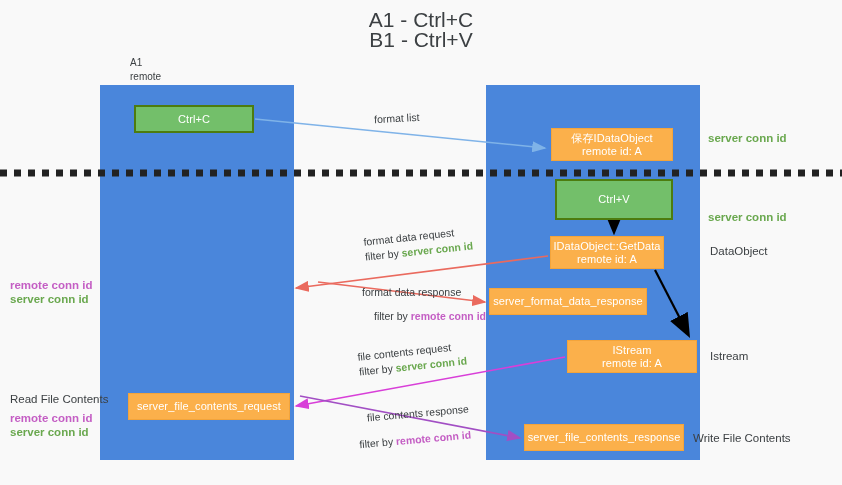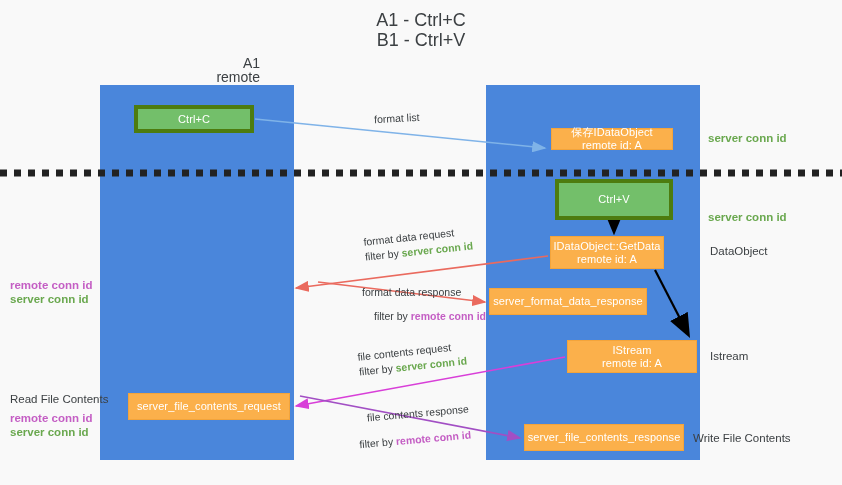--- a/index.html
+++ b/index.html
@@ -9,26 +9,26 @@
     font-family:"Liberation Sans","DejaVu Sans",sans-serif;
     overflow:hidden;
     position:relative;
   }
   #stage{position:absolute;left:0;top:0;width:842px;height:485px;}
   .abs{position:absolute;}
 
   
   #title{
     left:0;top:10px;width:842px;text-align:center;
-    font-size:18px;color:#3c4043;line-height:20px;white-space:pre-line;
+    font-size:21px;color:#3c4043;line-height:20px;white-space:pre-line;
   }
 
   
   .col-head{
-    font-size:14px;color:#3c4043;text-align:right;line-height:14px;
+    font-size:10px;color:#3c4043;text-align:left;line-height:14px;
     white-space:pre-line;
   }
   #head-a1{left:130px;top:56px;width:130px;}
   #head-b1{left:540px;top:56px;width:130px;}
 
   
   .lane{background:#4a86db;}
   #lane-a1{left:100px;top:85px;width:194px;height:375px;}
   #lane-b1{left:486px;top:85px;width:214px;height:375px;}
 
@@ -36,26 +36,26 @@
   .box{
     box-sizing:border-box;
     display:flex;align-items:center;justify-content:center;
     text-align:center;
     color:#ffffff;
     font-size:11px;
     line-height:13px;
     white-space:pre-line;
     letter-spacing:.1px;
   }
-  .green{background:#73bf6a;border:4px solid #4d7c0f;}
+  .green{background:#73bf6a;border:2px solid #4d7c0f;}
   .orange{background:#fbb04b;border:1px solid #f3a43b;}
 
   #box-ctrlc{left:134px;top:105px;width:120px;height:28px;}
   #box-ctrlv{left:555px;top:179px;width:118px;height:41px;}
-  #box-save-ido{left:551px;top:128px;width:122px;height:22px;}
+  #box-save-ido{left:551px;top:128px;width:122px;height:33px;}
   #box-getdata{left:550px;top:236px;width:114px;height:33px;}
   #box-istream{left:567px;top:340px;width:130px;height:33px;}
   #box-fmt-req{left:130px;top:275px;width:160px;height:27px;}
   #box-fmt-resp{left:489px;top:288px;width:158px;height:27px;}
   #box-file-req{left:128px;top:393px;width:162px;height:27px;}
   #box-file-resp{left:524px;top:424px;width:160px;height:27px;}
 
   
   .right-note{font-size:11.5px;color:#3c4043;}
   .green-t{color:#6aa84f;font-weight:bold;}

